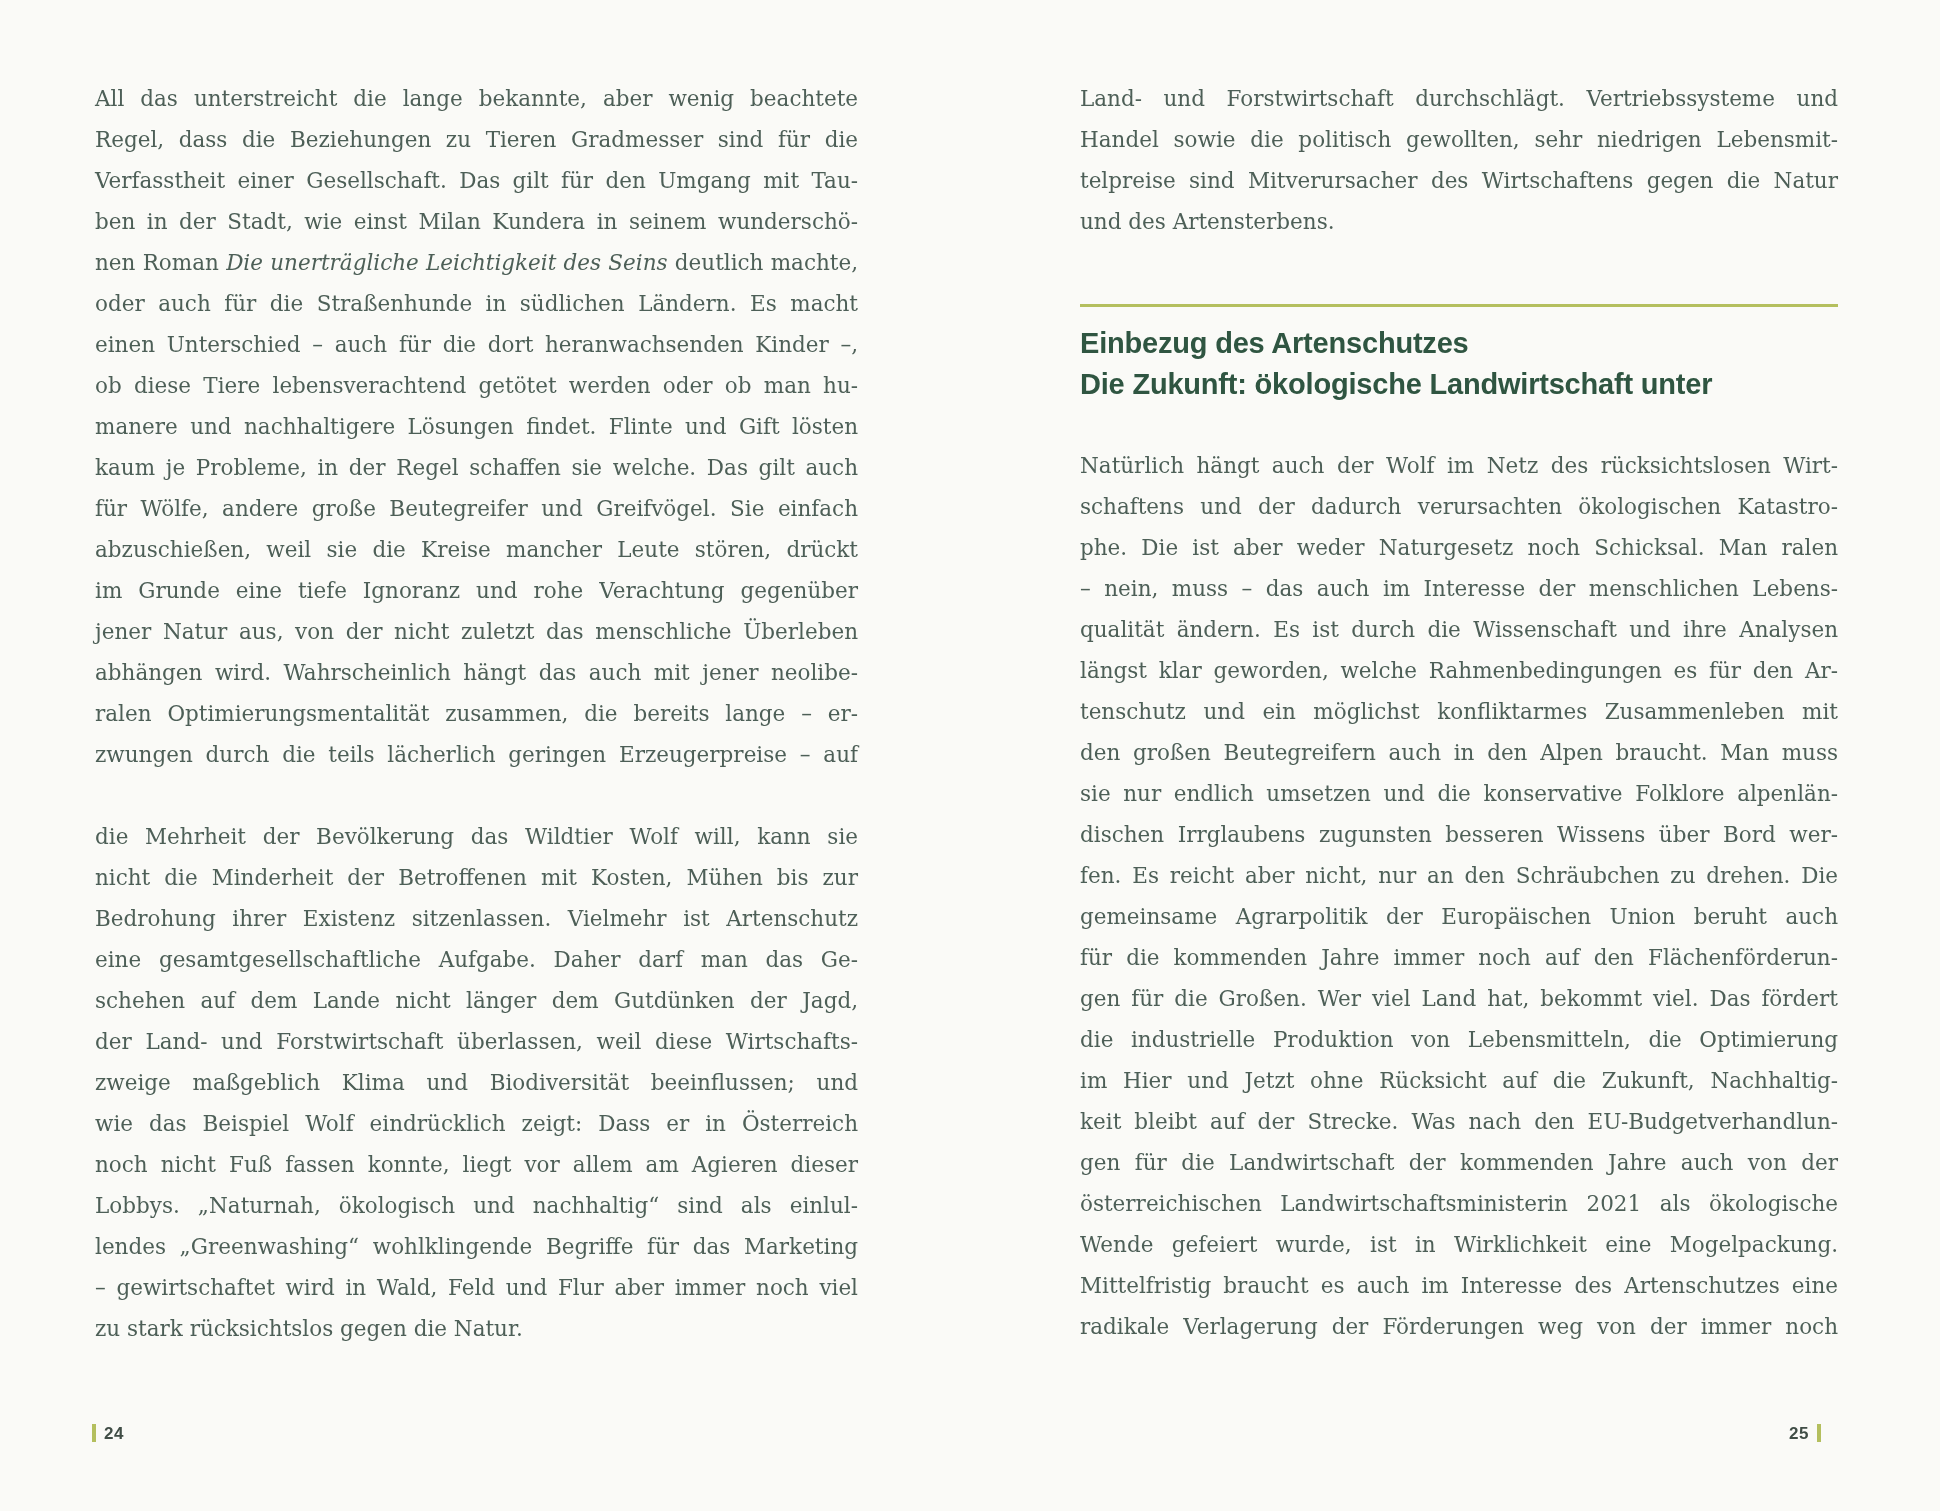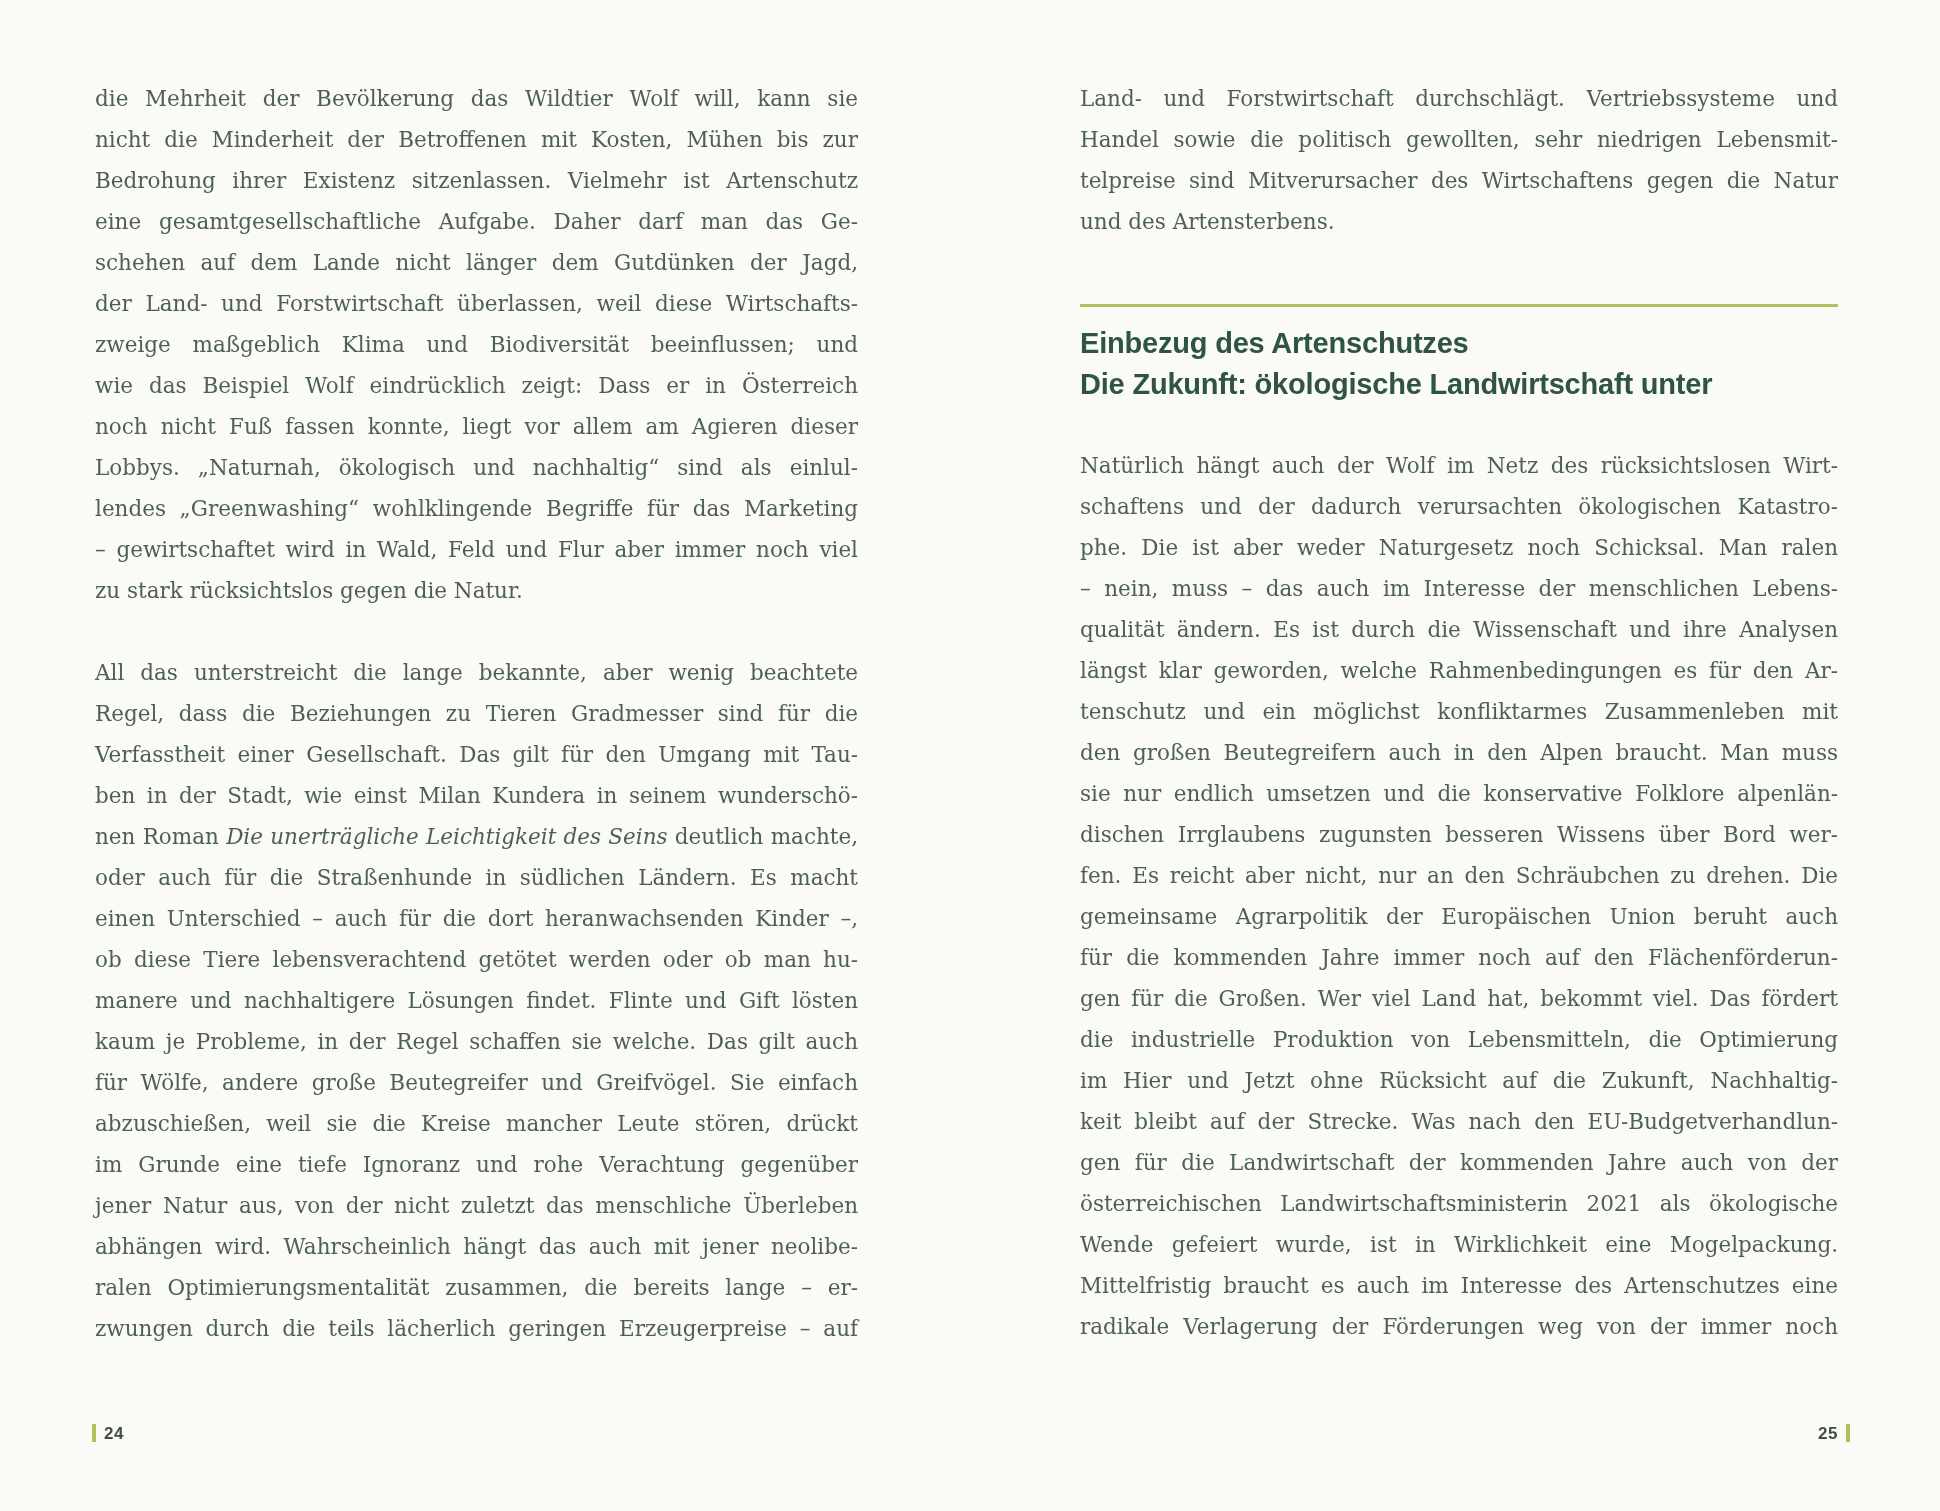--- a/index.html
+++ b/index.html
@@ -59,67 +59,67 @@
     top:1424px;
     font-family:"Liberation Sans","DejaVu Sans",sans-serif;
     font-weight:700;
     font-size:17px;
     letter-spacing:0.5px;
     color:var(--pagenum);
     line-height:19px;
     text-align:center;
   }
   .pagenum-left{left:92px;}
-  .pagenum-right{left:1080px;width:770px;text-align:right;}
+  .pagenum-right{left:1051px;width:770px;text-align:right;}
   .pagenum .bar{
     display:inline-block;
     width:4px;height:18px;
     background:var(--accent);
     vertical-align:-3px;
   }
   .pagenum-left .bar{margin-right:8px;}
   .pagenum-right .bar{margin-left:8px;}
 </style>
 </head>
 <body>
 
 <div class="page page-left">
-  <div class="para">
-      <div class="line flush"><span>die Mehrheit der Bevölkerung das Wildtier Wolf will, kann sie</span></div>
-      <div class="line flush"><span>nicht die Minderheit der Betroffenen mit Kosten, Mühen bis zur</span></div>
-      <div class="line flush"><span>Bedrohung ihrer Existenz sitzenlassen. Vielmehr ist Artenschutz</span></div>
-      <div class="line flush"><span>eine gesamtgesellschaftliche Aufgabe. Daher darf man das Ge-</span></div>
-      <div class="line flush"><span>schehen auf dem Lande nicht länger dem Gutdünken der Jagd,</span></div>
-      <div class="line flush"><span>der Land- und Forstwirtschaft überlassen, weil diese Wirtschafts-</span></div>
-      <div class="line flush"><span>zweige maßgeblich Klima und Biodiversität beeinflussen; und</span></div>
-      <div class="line flush"><span>wie das Beispiel Wolf eindrücklich zeigt: Dass er in Österreich</span></div>
-      <div class="line flush"><span>noch nicht Fuß fassen konnte, liegt vor allem am Agieren dieser</span></div>
-      <div class="line flush"><span>Lobbys. „Naturnah, ökologisch und nachhaltig“ sind als einlul-</span></div>
-      <div class="line flush"><span>lendes „Greenwashing“ wohlklingende Begriffe für das Marketing</span></div>
-      <div class="line flush"><span>– gewirtschaftet wird in Wald, Feld und Flur aber immer noch viel</span></div>
-      <div class="line"><span>zu stark rücksichtslos gegen die Natur.</span></div>
-    </div>
   <div class="para">
       <div class="line flush"><span>All das unterstreicht die lange bekannte, aber wenig beachtete</span></div>
       <div class="line flush"><span>Regel, dass die Beziehungen zu Tieren Gradmesser sind für die</span></div>
       <div class="line flush"><span>Verfasstheit einer Gesellschaft. Das gilt für den Umgang mit Tau-</span></div>
       <div class="line flush"><span>ben in der Stadt, wie einst Milan Kundera in seinem wunderschö-</span></div>
       <div class="line flush"><span>nen Roman </span><span class="italic">Die unerträgliche Leichtigkeit des Seins</span><span> deutlich machte,</span></div>
       <div class="line flush"><span>oder auch für die Straßenhunde in südlichen Ländern. Es macht</span></div>
       <div class="line flush"><span>einen Unterschied – auch für die dort heranwachsenden Kinder –,</span></div>
       <div class="line flush"><span>ob diese Tiere lebensverachtend getötet werden oder ob man hu-</span></div>
       <div class="line flush"><span>manere und nachhaltigere Lösungen findet. Flinte und Gift lösten</span></div>
       <div class="line flush"><span>kaum je Probleme, in der Regel schaffen sie welche. Das gilt auch</span></div>
       <div class="line flush"><span>für Wölfe, andere große Beutegreifer und Greifvögel. Sie einfach</span></div>
       <div class="line flush"><span>abzuschießen, weil sie die Kreise mancher Leute stören, drückt</span></div>
       <div class="line flush"><span>im Grunde eine tiefe Ignoranz und rohe Verachtung gegenüber</span></div>
       <div class="line flush"><span>jener Natur aus, von der nicht zuletzt das menschliche Überleben</span></div>
       <div class="line flush"><span>abhängen wird. Wahrscheinlich hängt das auch mit jener neolibe-</span></div>
       <div class="line flush"><span>ralen Optimierungsmentalität zusammen, die bereits lange – er-</span></div>
       <div class="line flush"><span>zwungen durch die teils lächerlich geringen Erzeugerpreise – auf</span></div>
+    </div>
+  <div class="para">
+      <div class="line flush"><span>die Mehrheit der Bevölkerung das Wildtier Wolf will, kann sie</span></div>
+      <div class="line flush"><span>nicht die Minderheit der Betroffenen mit Kosten, Mühen bis zur</span></div>
+      <div class="line flush"><span>Bedrohung ihrer Existenz sitzenlassen. Vielmehr ist Artenschutz</span></div>
+      <div class="line flush"><span>eine gesamtgesellschaftliche Aufgabe. Daher darf man das Ge-</span></div>
+      <div class="line flush"><span>schehen auf dem Lande nicht länger dem Gutdünken der Jagd,</span></div>
+      <div class="line flush"><span>der Land- und Forstwirtschaft überlassen, weil diese Wirtschafts-</span></div>
+      <div class="line flush"><span>zweige maßgeblich Klima und Biodiversität beeinflussen; und</span></div>
+      <div class="line flush"><span>wie das Beispiel Wolf eindrücklich zeigt: Dass er in Österreich</span></div>
+      <div class="line flush"><span>noch nicht Fuß fassen konnte, liegt vor allem am Agieren dieser</span></div>
+      <div class="line flush"><span>Lobbys. „Naturnah, ökologisch und nachhaltig“ sind als einlul-</span></div>
+      <div class="line flush"><span>lendes „Greenwashing“ wohlklingende Begriffe für das Marketing</span></div>
+      <div class="line flush"><span>– gewirtschaftet wird in Wald, Feld und Flur aber immer noch viel</span></div>
+      <div class="line"><span>zu stark rücksichtslos gegen die Natur.</span></div>
     </div>
 </div>
 
 <div class="page page-right">
   <div class="para">
       <div class="line flush"><span>Land- und Forstwirtschaft durchschlägt. Vertriebssysteme und</span></div>
       <div class="line flush"><span>Handel sowie die politisch gewollten, sehr niedrigen Lebensmit-</span></div>
       <div class="line flush"><span>telpreise sind Mitverursacher des Wirtschaftens gegen die Natur</span></div>
       <div class="line"><span>und des Artensterbens.</span></div>
     </div>

